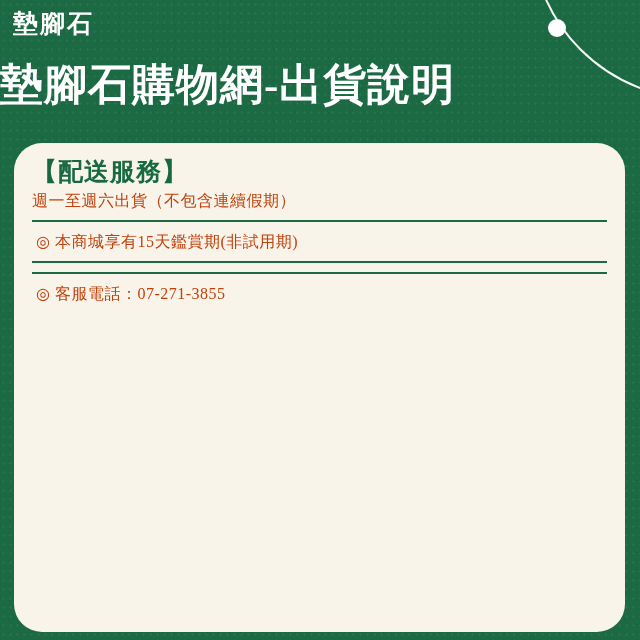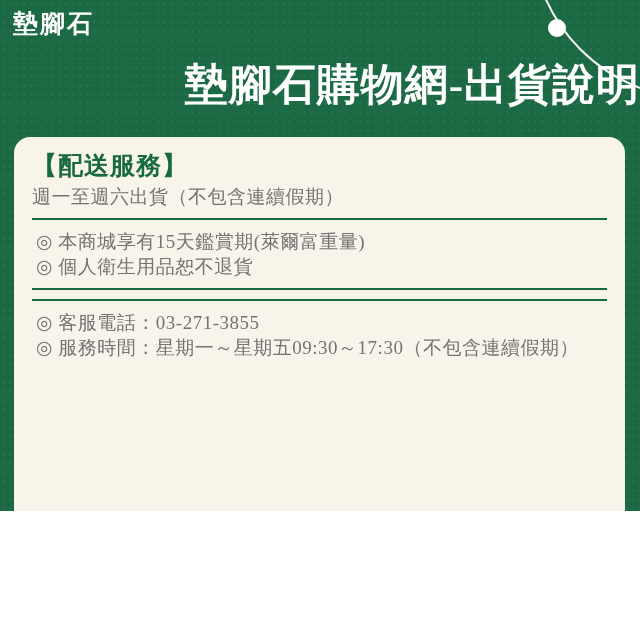--- a/index.html
+++ b/index.html
@@ -4,21 +4,21 @@
 <style>
   * { margin: 0; padding: 0; box-sizing: border-box; }
   html, body { width: 640px; height: 640px; }
   body {
     font-family: "Liberation Serif", "DejaVu Serif", serif;
     overflow: hidden;
     position: relative;
   }
   .stage {
     position: absolute;
-    width: 640px; height: 511px;
+    width: 640px; height: 640px;
     background-color: #1c6a44;
     background-image:
       radial-gradient(rgba(255,255,255,0.055) 1px, transparent 1.2px),
       radial-gradient(rgba(0,0,0,0.07) 1px, transparent 1.2px);
     background-size: 7px 9px, 11px 8px;
     background-position: 0 0, 4px 5px;
     overflow: hidden;
   }
   .circle-arc {
     position: absolute;
@@ -40,47 +40,47 @@
     color: #ffffff;
     font-family: "Liberation Sans", "DejaVu Sans", sans-serif;
     font-weight: 800;
     font-size: 25px;
     letter-spacing: 2px;
   }
   .title {
     position: absolute;
     left: 0; top: 56px;
     width: 640px;
-    text-align: right;
+    text-align: left;
     color: #ffffff;
     font-size: 43px;
     font-weight: 700;
     letter-spacing: 1px;
     white-space: nowrap;
   }
   .card {
     position: absolute;
-    left: 14px; top: 137px;
+    left: 14px; top: 143px;
     width: 611px; height: 489px;
     background: #f8f4ea;
-    border-radius: 16px;
+    border-radius: 28px;
     padding: 11px 18px 10px 18px;
     overflow: hidden;
   }
   .section-heading {
     color: #17693f;
     font-size: 25px;
     font-weight: 700;
     letter-spacing: 1px;
     line-height: 1.28;
     margin: 2px 0 2px 0;
   }
   .section-line {
-    color: #737373;
-    font-size: 19px;
+    color: #c2410c;
+    font-size: 16px;
     line-height: 1.32;
     letter-spacing: 0.5px;
   }
   .bullet-line { padding-left: 4px; }
   .divider {
     border: none;
     border-top: 2px solid #1c6a44;
     margin: 9px 0 9px 0;
   }
   .paragraph { text-align: justify; }
@@ -100,28 +100,26 @@
   <div class="card">
 
     <section>
       <h2 class="section-heading">【配送服務】</h2>
       <p class="section-line">週一至週六出貨（不包含連續假期）</p>
     </section>
 
     <hr class="divider">
 
     <section>
-      <p class="section-line bullet-line">◎ 本商城享有15天鑑賞期(萊爾富重量)</p>
-      <p class="section-line bullet-line">◎ 個人衛生用品恕不退貨</p>
+      <p class="section-line bullet-line">◎ 本商城享有15天鑑賞期(非試用期)</p>
     </section>
 
     <hr class="divider">
 
 
     <hr class="divider">
 
     <section>
-      <p class="section-line bullet-line">◎ 客服電話：03-271-3855</p>
-      <p class="section-line bullet-line">◎ 服務時間：星期一～星期五09:30～17:30（不包含連續假期）</p>
+      <p class="section-line bullet-line">◎ 客服電話：07-271-3855</p>
     </section>
 
   </div>
 </div>
 
 </body></html>

